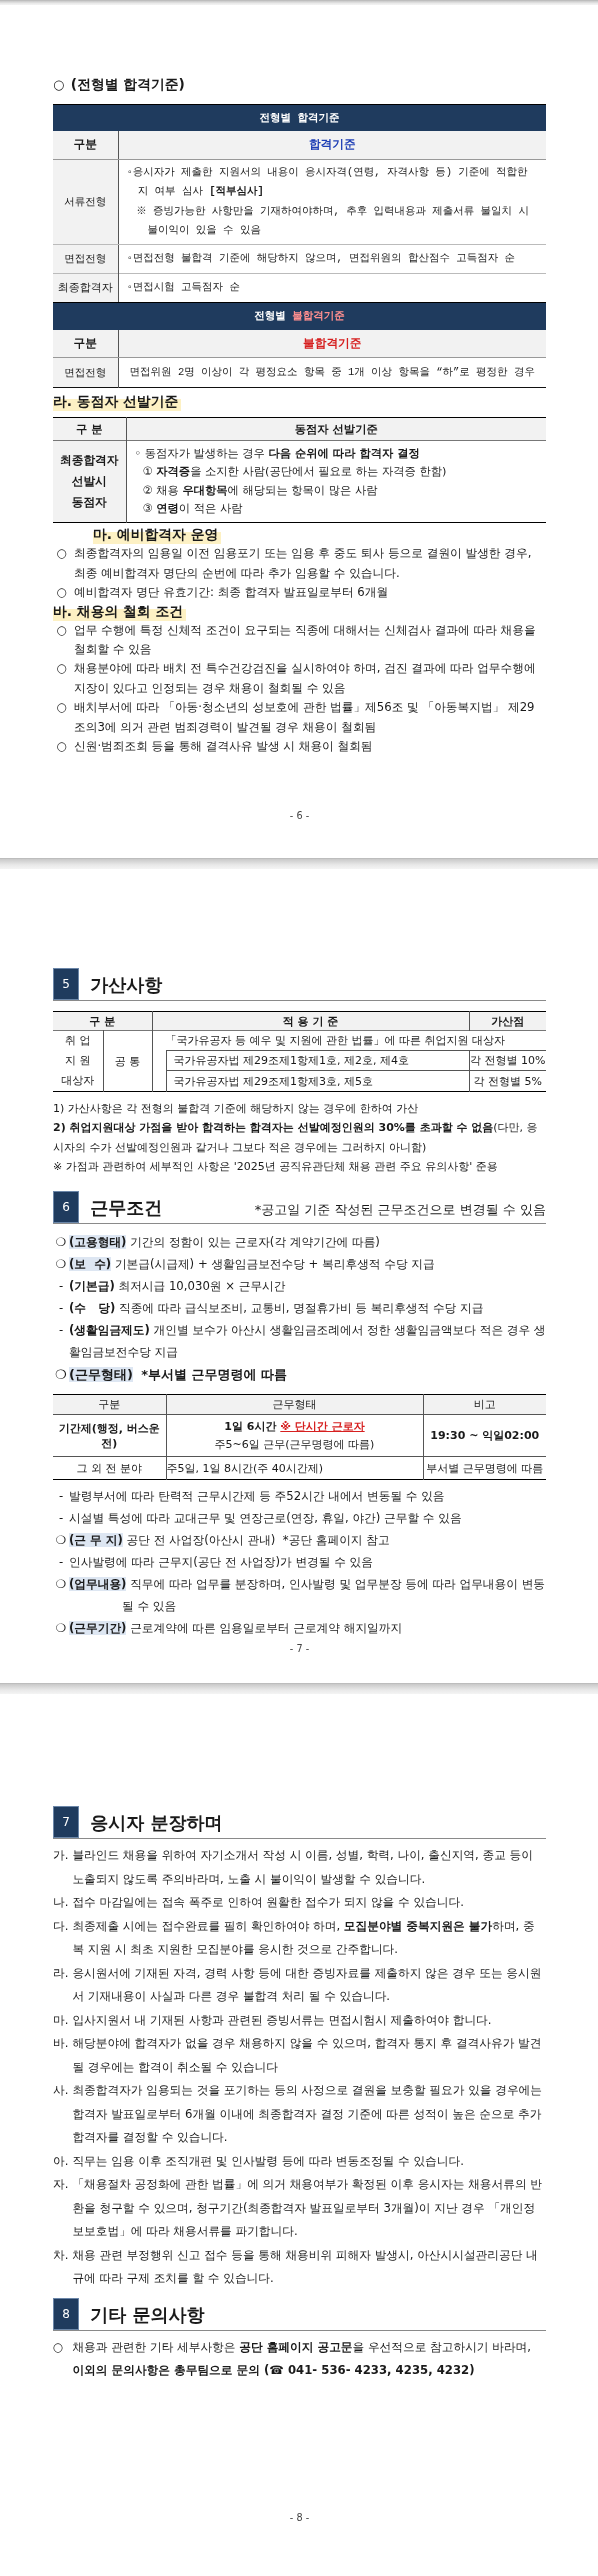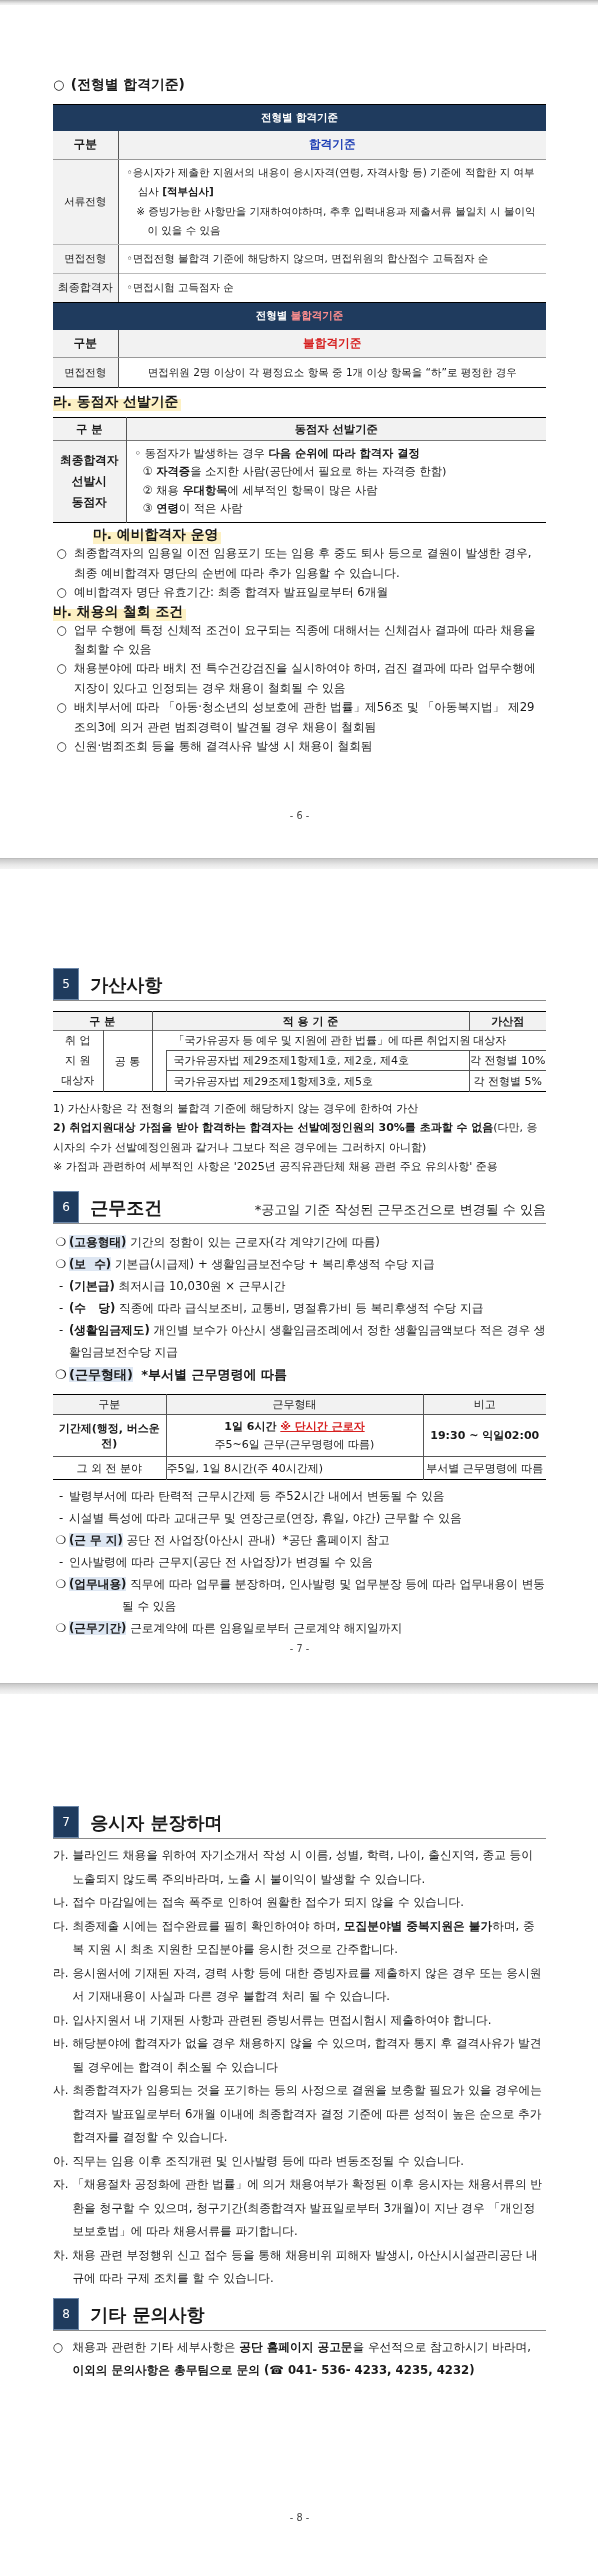--- a/index.html
+++ b/index.html
@@ -27,21 +27,21 @@
   .sub-title {
     display: inline-block; font-size: 13.8px; font-weight: bold;
     background: linear-gradient(transparent 35%, #fdf1c4 35%);
     padding-right: 3.2px;
   }
   .bullet { display: flex; font-size: 11.7px; line-height: 19.4px; }
   .bullet .mk { width: 21px; flex: none; text-align: center; padding-right: 3.2px; }
   .bullet .tx { flex: 1; }
   
   table { border-collapse: collapse; width: 100%; }
-  .t1 td, .t1 th { font-size: 10.5px; }
+  .t1 td, .t1 th { font-size: 10.5px; font-family: Liberation Mono, monospace; }
   .navy { background: #1f3b5e; color: #fff; text-align: center; font-weight: bold; font-size: 12px; height: 27px; }
   .navy .hl-red { color: #ff8f8f; }
   .hdr-row th { background: #f2f2f2; height: 28px; font-size: 11.7px; border-bottom: 0.8px solid #999; }
   .blue { color: #1f3fb5; }
   .red { color: #d62020; }
   .lbl { background: #f2f2f2; width: 65px; text-align: center; font-size: 11.7px; border-right: 0.8px solid #555; }
   .cell { padding: 3.2px 8px; font-size: 11.3px; line-height: 19.4px; }
   .row-sep td { border-bottom: 1.6px solid #bbb; }
   .thick-b { border-bottom: 1.6px solid #111; }
   .sec-head {
@@ -128,21 +128,21 @@
       </tr>
       <tr>
         <td style="width:73px; background:#f2f2f2; text-align:center; font-weight:bold; font-size:11.7px; line-height:21px; border-right:0.8px solid #555;">
           <div>최종합격자</div>
           <div>선발시</div>
           <div>동점자</div>
         </td>
         <td style="padding:3.2px 8px; font-size:11.3px; line-height:18.6px;">
           <div><span>◦ 동점자가 발생하는 경우 </span><b>다음 순위에 따라 합격자 결정</b></div>
           <div style="padding-left:8px;"><span>①</span> <b>자격증</b><span>을 소지한 사람(공단에서 필요로 하는 자격증 한함)</span></div>
-          <div style="padding-left:8px;"><span>②</span> <span>채용 </span><b>우대항목</b><span>에 세부적인 항목이 많은 사람</span></div>
+          <div style="padding-left:8px;"><span>②</span> <span>채용 </span><b>우대항목</b><span>에 해당되는 항목이 많은 사람</span></div>
           <div style="padding-left:8px;"><span>③</span> <b>연령</b><span>이 적은 사람</span></div>
         </td>
       </tr>
     </tbody>
       </table>
 
     <div style="margin-top:3.2px;margin-left:40px;"><span class="sub-title">마. 예비합격자 운영</span></div>
     <div class="bullet">
         <span class="mk">○</span>
         <span class="tx">최종합격자의 임용일 이전 임용포기 또는 임용 후 중도 퇴사 등으로 결원이 발생한 경우, 최종 예비합격자 명단의 순번에 따라 추가 임용할 수 있습니다.</span>
@@ -188,21 +188,21 @@
         <th colspan="2" style="border-right:0.8px solid #555;">적 용 기 준</th>
         <th style="width:77px;">가산점</th>
       </tr>
       <tr style="height:20px;">
         <td rowspan="3" style="width:50px; text-align:center; line-height:20px; border-right:0.8px solid #555;">
           <div>취  업</div>
           <div>지  원</div>
           <div>대상자</div>
         </td>
         <td rowspan="3" style="width:49px; text-align:center; border-right:0.8px solid #555;">공 통</td>
-        <td colspan="3" style="padding-left:21px;font-family:Liberation Serif, serif;">「국가유공자 등 예우 및 지원에 관한 법률」에 따른 취업지원 대상자</td>
+        <td colspan="3" style="padding-left:13px;">「국가유공자 등 예우 및 지원에 관한 법률」에 따른 취업지원 대상자</td>
       </tr>
       <tr style="height:20px;">
         <td style="width:14.6px;"></td>
         <td style="border:0.8px solid #555; padding-left:6.5px;">국가유공자법 제29조제1항제1호, 제2호, 제4호</td>
         <td style="border-top:0.8px solid #555; border-bottom:0.8px solid #555; text-align:center;">각 전형별 10%</td>
       </tr>
       <tr style="height:21px;">
         <td></td>
         <td style="border-left:0.8px solid #555; border-right:0.8px solid #555; padding-left:6.5px;">국가유공자법 제29조제1항제3호, 제5호</td>
         <td style="text-align:center;">각 전형별 5%</td>

